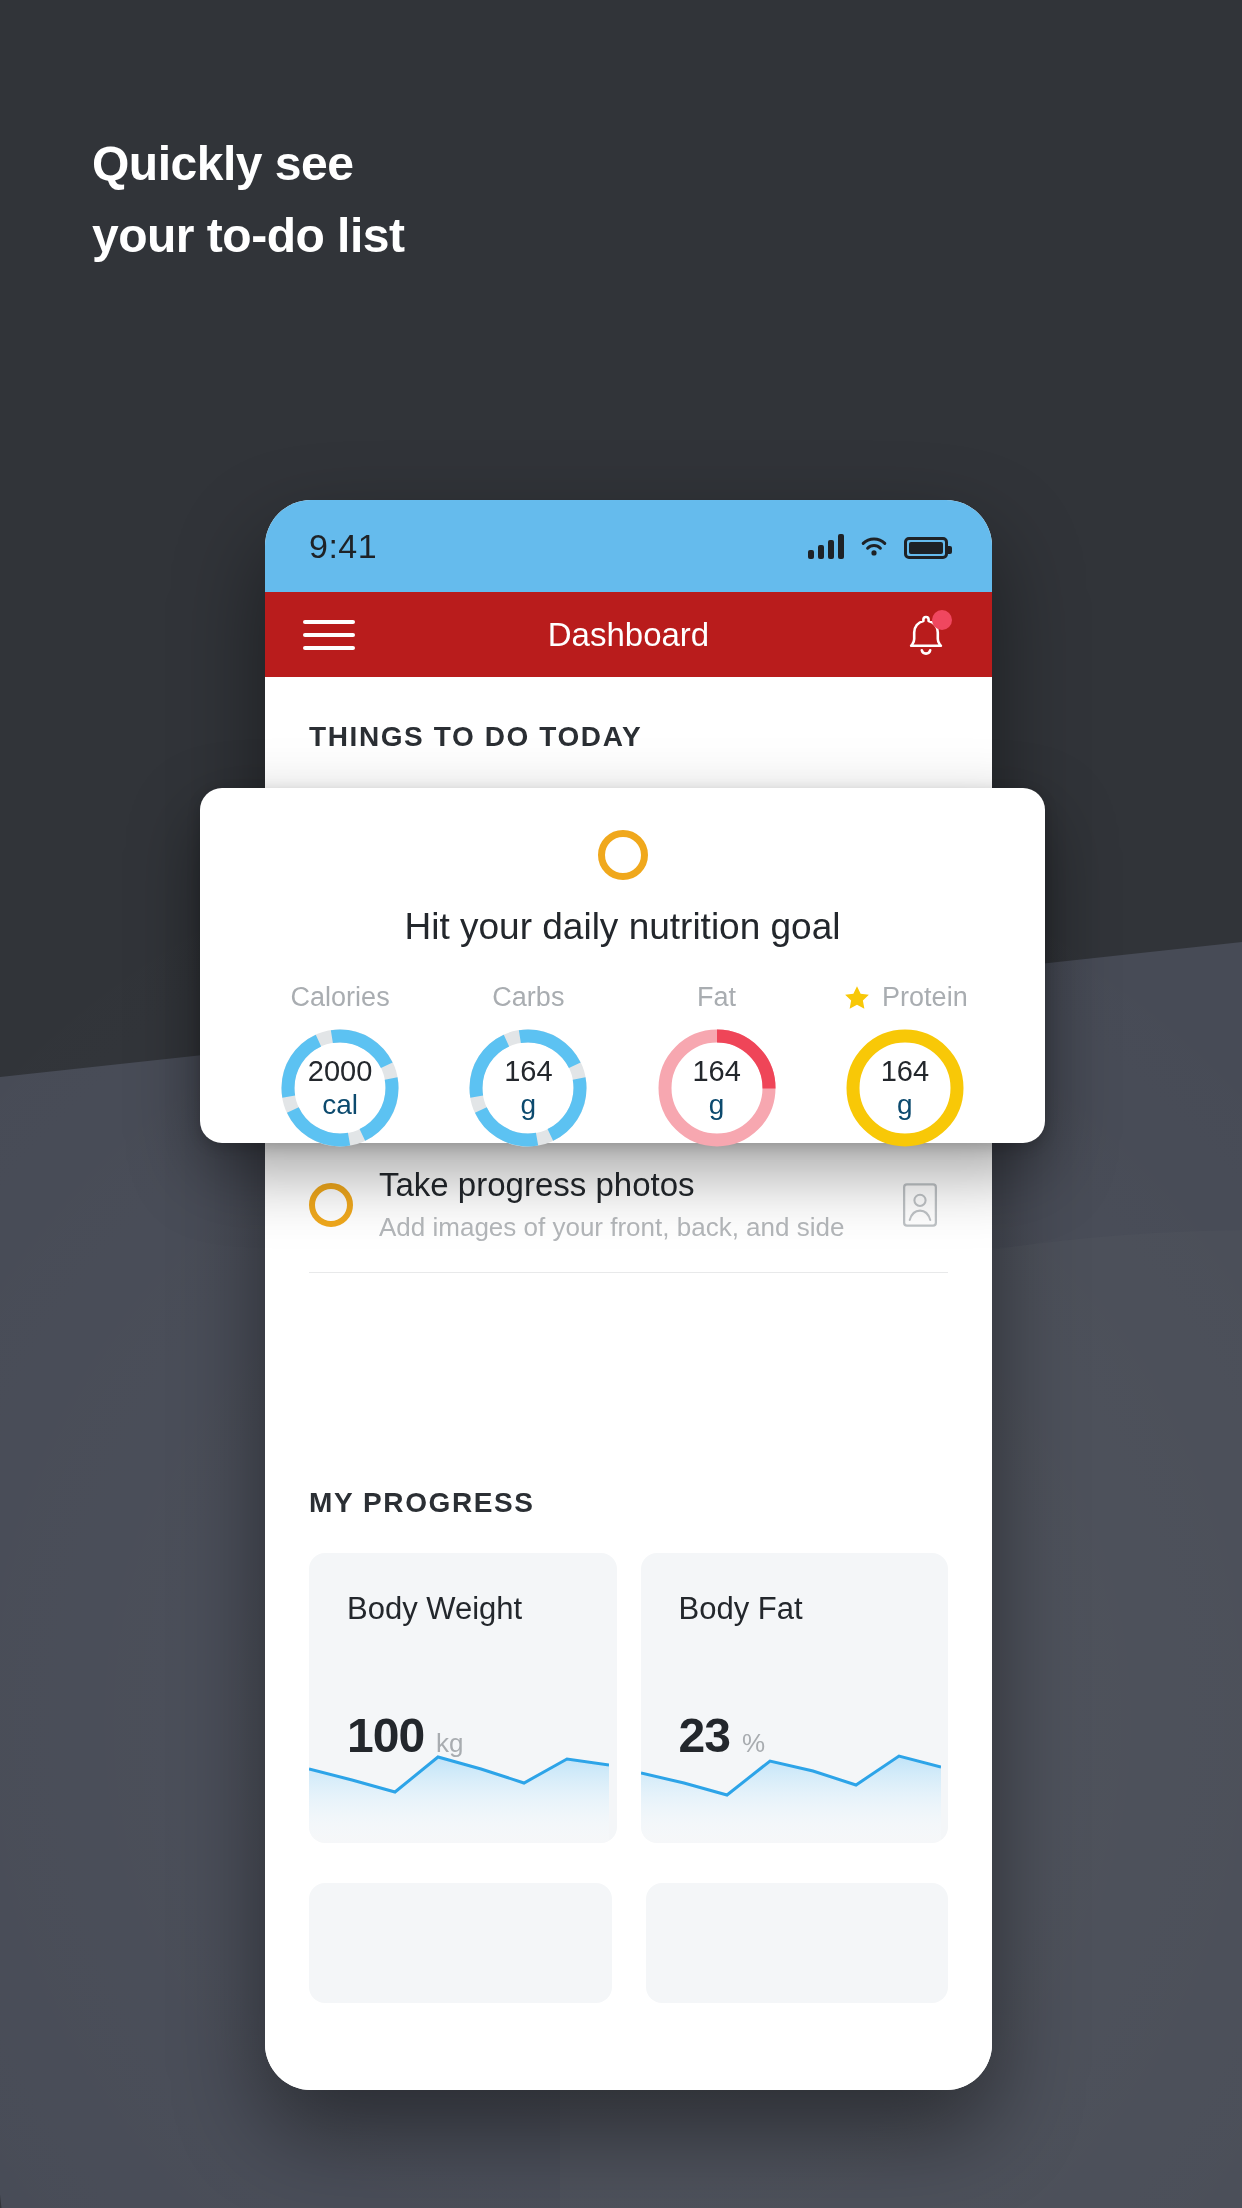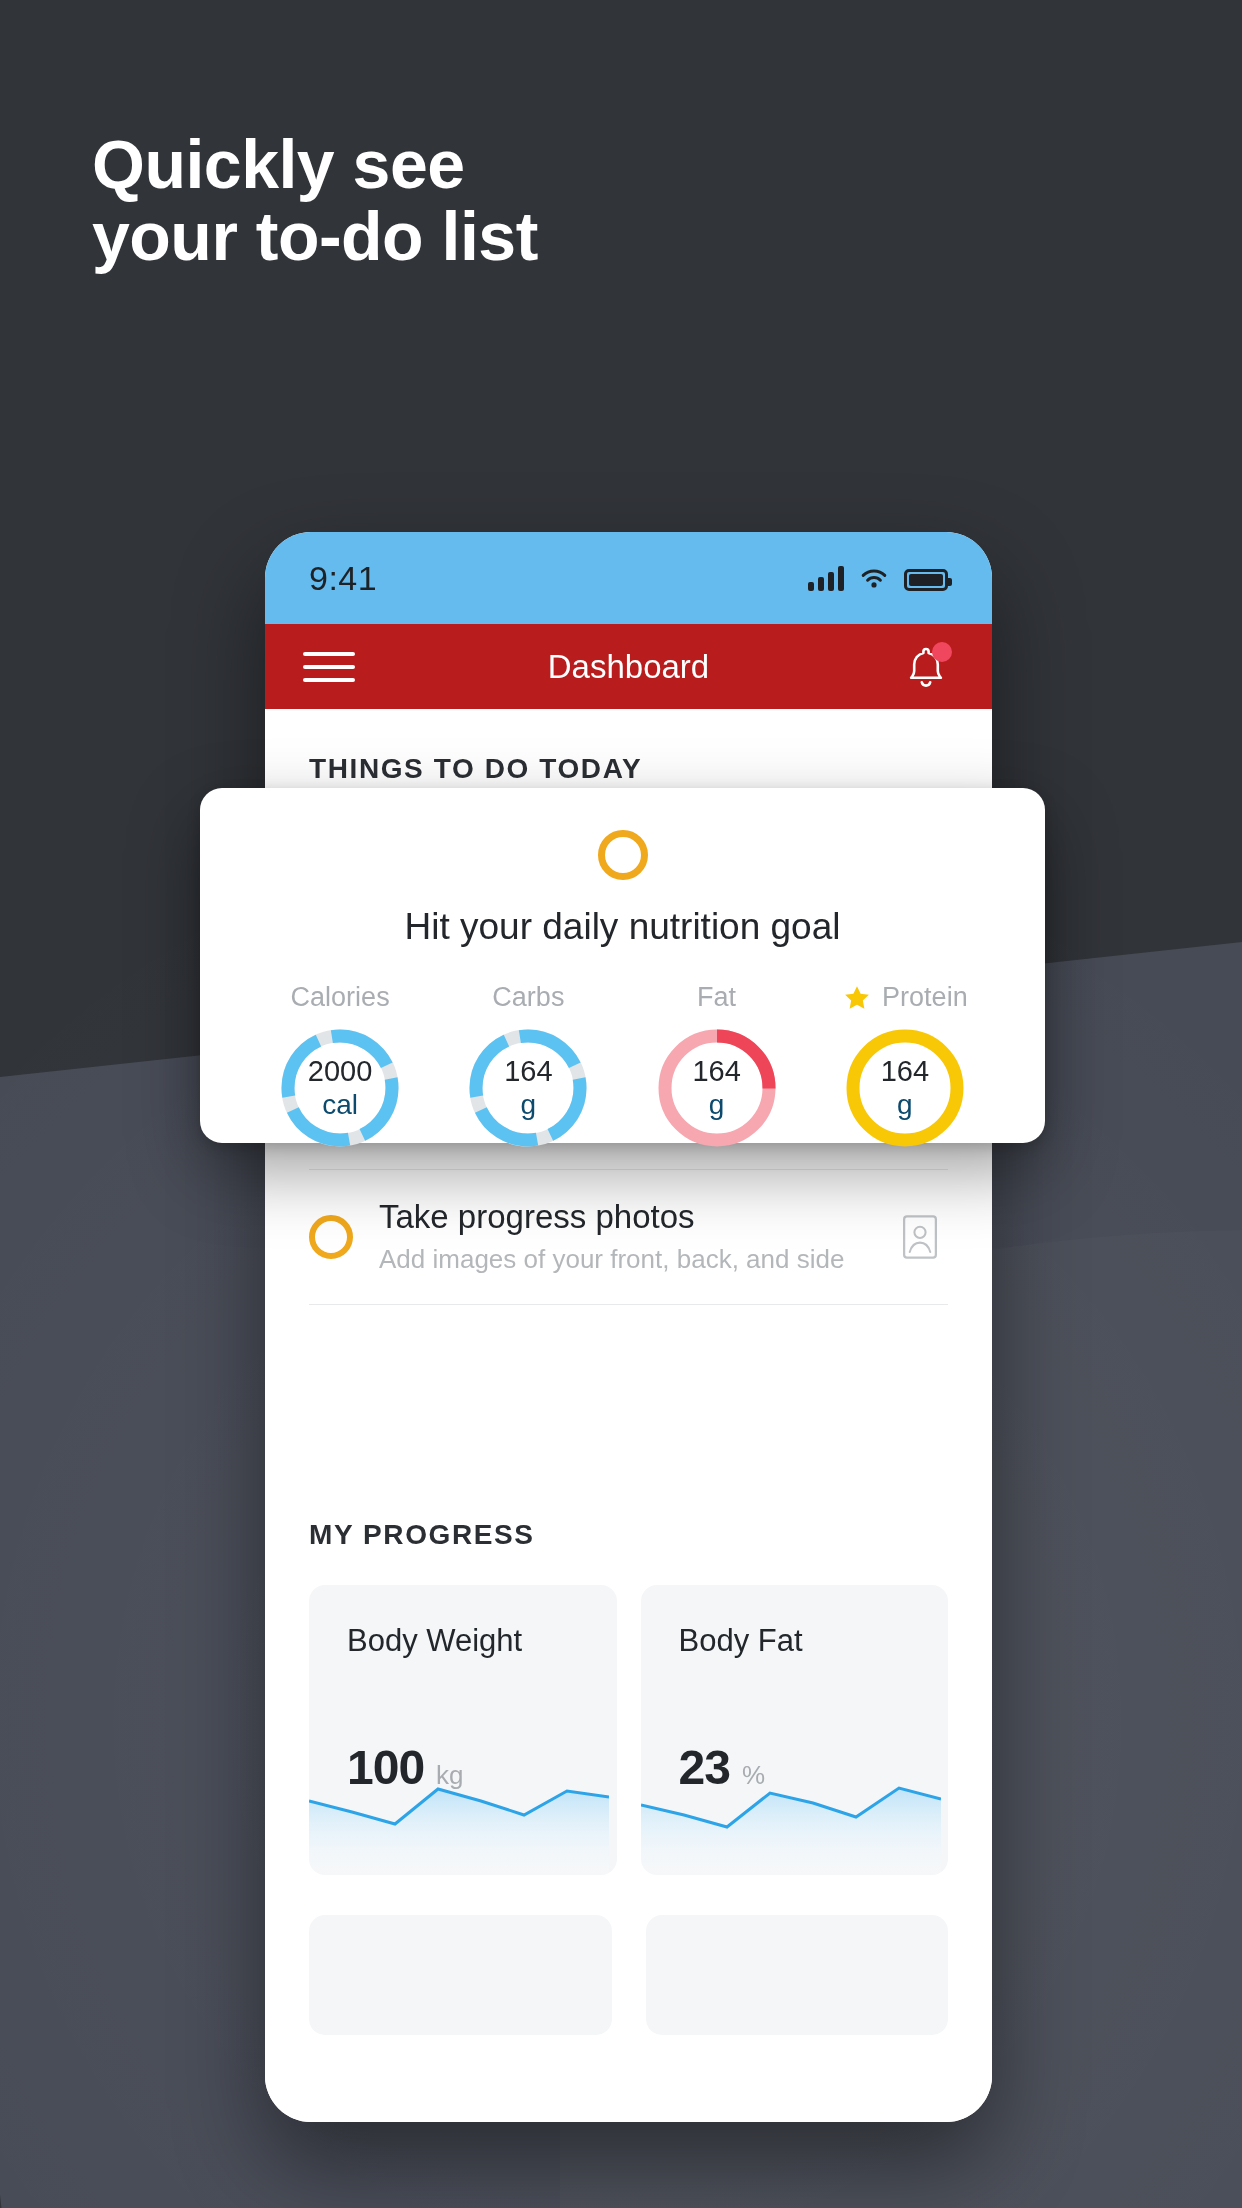--- a/index.html
+++ b/index.html
@@ -33,39 +33,38 @@
   .bg-vignette {
     position:absolute; inset:0;
     background:radial-gradient(120% 70% at 50% 78%, rgba(255,255,255,.045), rgba(0,0,0,0) 62%);
   }
 
   
   #headline {
     position:absolute;
     left:92px; top:128px;
     color:#ffffff;
-    font-size:68px;
+    font-size:48px;
     line-height:72px;
     font-weight:bold;
     letter-spacing:-0.5px;
     z-index:6;
   }
   #headline .ln { display:block; white-space:pre; }
 
   
   #phone {
     position:absolute;
     left:265px; top:500px;
     width:727px; height:1590px;
     background:#ffffff;
     border-radius:46px;
     overflow:hidden;
     box-shadow:0 40px 90px rgba(0,0,0,.45);
     z-index:4;
-    margin-top:32px;
   }
   #statusbar {
     height:92px;
     background:#65bbed;
     display:flex; align-items:center;
     padding:0 44px;
     color:#1e2226;
   }
   #clock { font-size:34px; font-weight:500; letter-spacing:.5px; }
   .sb-right { margin-left:auto; display:flex; align-items:flex-end; gap:14px; }

